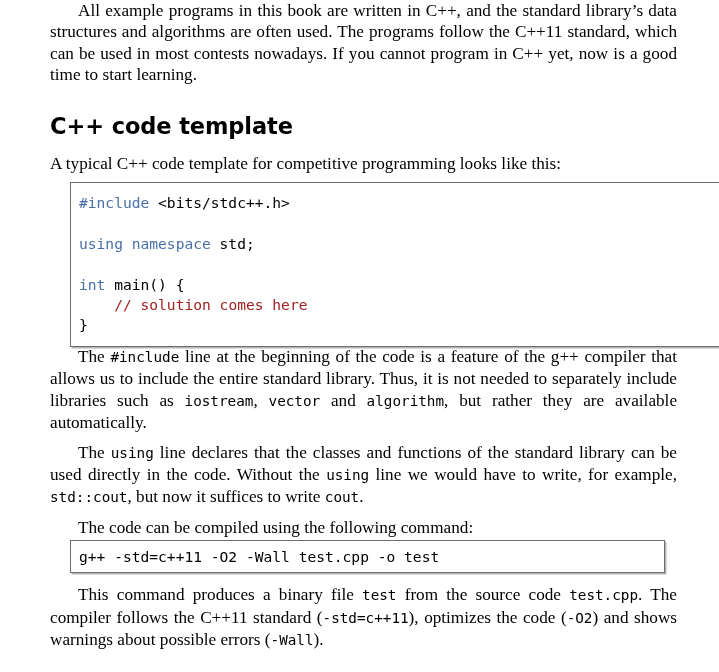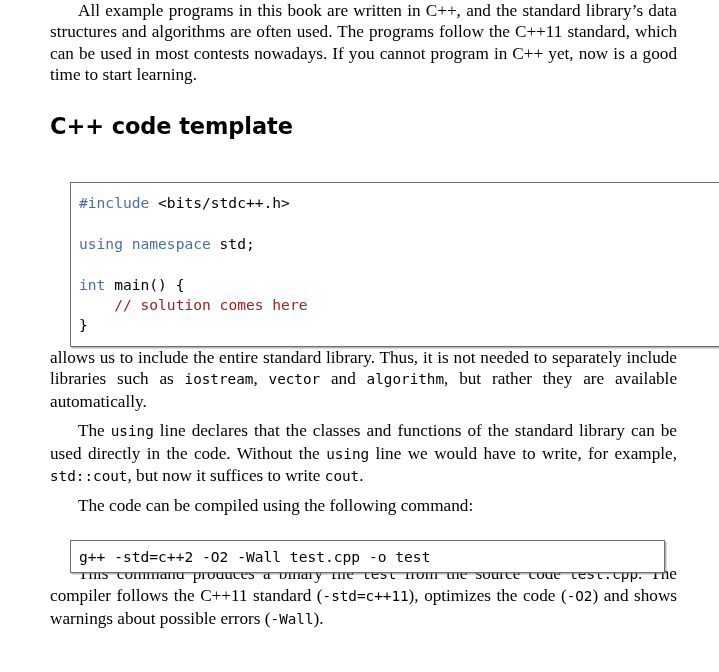--- a/index.html
+++ b/index.html
@@ -104,20 +104,21 @@
 <div class="page">
 
   <p class="body-text indent">All example programs in this book are written in C++, and the standard library’s data structures and algorithms are often used. The programs follow the C++11 standard, which can be used in most contests nowadays. If you cannot program in C++ yet, now is a good time to start learning.</p>
 
   <div class="sec-gap-top"></div>
 
   <h2 class="section-heading">C++ code template</h2>
 
   <div class="sec-gap-bot"></div>
 
+  <p class="body-text">A typical C++ code template for competitive programming looks like this:</p>
 
   <div class="spacer-code-1"></div>
 
   <p class="body-text indent"><span>The </span><code class="mono">#include</code><span> line at the beginning of the code is a feature of the g++ compiler that allows us to include the entire standard library. Thus, it is not needed to separately include libraries such as </span><code class="mono">iostream</code><span>, </span><code class="mono">vector</code><span> and </span><code class="mono">algorithm</code><span>, but rather they are available automatically.</span></p>
 
   <p class="body-text indent tight"><span>The </span><code class="mono">using</code><span> line declares that the classes and functions of the standard library can be used directly in the code. Without the </span><code class="mono">using</code><span> line we would have to write, for example, </span><code class="mono">std::cout</code><span>, but now it suffices to write </span><code class="mono">cout</code><span>.</span></p>
 
   <p class="body-text indent tight">The code can be compiled using the following command:</p>
 
   <div class="spacer-code-2"></div>
@@ -128,16 +129,16 @@
     <pre><span class="kw">#include</span><span class="plain"> &lt;bits/stdc++.h&gt;</span>
 
 <span class="kw">using namespace</span><span class="plain"> std;</span>
 
 <span class="kw">int</span><span class="plain"> main() {</span>
 <span class="plain">    </span><span class="cmt">// solution comes here</span>
 <span class="plain">}</span></pre>
   </div>
 
   <div class="code-box" id="block-command">
-    <pre><span class="plain">g++ -std=c++2 -O2 -Wall test.cpp -o test</span></pre>
+    <pre><span class="plain">g++ -std=c++11 -O2 -Wall test.cpp -o test</span></pre>
   </div>
 
 </div>
 
 </body></html>

